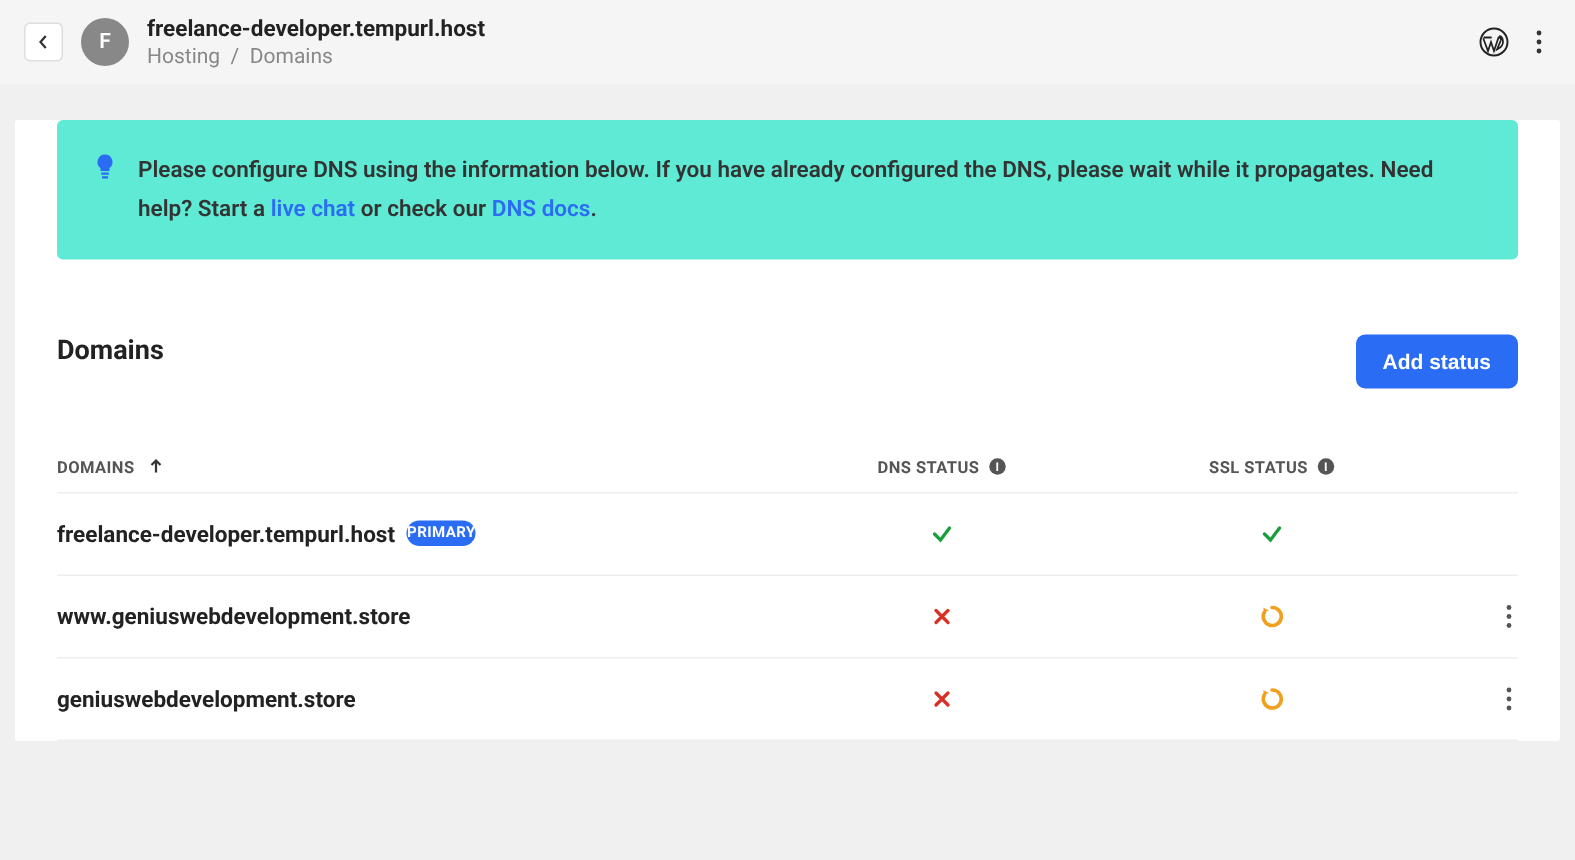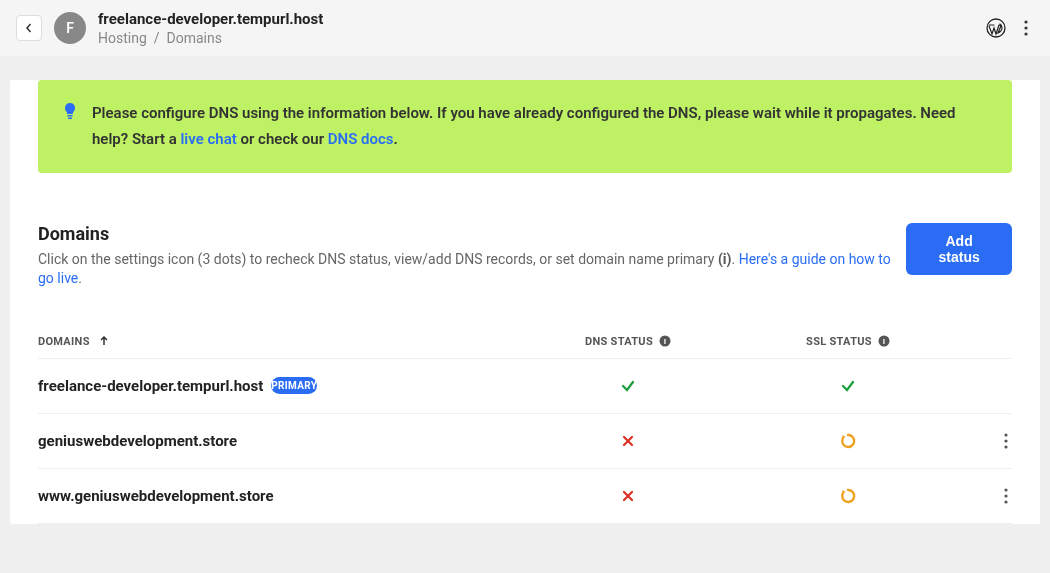--- a/index.html
+++ b/index.html
@@ -7,21 +7,21 @@
 .header { background: #f5f5f5; padding: 10px 16px; display: flex; align-items: center; gap: 12px; }
 .back-btn { width: 26px; height: 26px; background: #fff; border: 1px solid #ddd; border-radius: 4px; display: flex; align-items: center; justify-content: center; cursor: pointer; }
 .avatar { width: 32px; height: 32px; background: #888; border-radius: 50%; display: flex; align-items: center; justify-content: center; color: #fff; font-weight: 600; font-size: 14px; }
 .header-titles { flex: 1; }
 .header-title { font-size: 15px; font-weight: 700; color: #222; }
 .breadcrumb { font-size: 14px; color: #888; margin-top: 2px; }
 .breadcrumb span { color: #888; }
 .header-icons { display: flex; gap: 12px; align-items: center; }
 .header-icons svg { cursor: pointer; }
 .content { background: #fff; margin: 24px 10px 0 10px; padding: 0; border-radius: 2px; }
-.info-banner { background: #bef264; margin: 24px 28px 0 28px; padding: 20px 24px; border-radius: 4px; display: flex; gap: 14px; align-items: flex-start; }
+.info-banner { background: #5eead4; margin: 24px 28px 0 28px; padding: 20px 24px; border-radius: 4px; display: flex; gap: 14px; align-items: flex-start; }
 .bulb-icon { flex-shrink: 0; margin-top: 2px; }
 .banner-text { font-size: 15px; font-weight: 600; color: #333; line-height: 1.75; }
 .banner-text a { color: #2a6df4; text-decoration: none; font-weight: 600; }
 .section { margin-top: 50px; padding: 0 28px; }
 .section-head { display: flex; justify-content: space-between; align-items: flex-start; }
 .section-title { font-size: 18px; font-weight: 700; color: #222; }
 .section-sub { font-size: 14px; color: #666; margin-top: 6px; line-height: 1.4; }
 .section-sub a { color: #2a6df4; text-decoration: none; }
 .section-sub b { color: #555; font-weight: 700; }
 .add-btn { background: #2a6df4; color: #fff; border: none; border-radius: 6px; padding: 10px 18px; font-size: 14px; font-weight: 600; cursor: pointer; }
@@ -82,23 +82,20 @@
     </div>
     <div class="banner-text">
       <span>Please configure DNS using the information below. If you have already configured the DNS, please wait while it propagates. Need help? Start a </span><a href="#">live chat</a><span> or check our </span><a href="#">DNS docs</a><span>.</span>
     </div>
   </div>
 
   <div class="section">
     <div class="section-head">
       <div>
         <div class="section-title">Domains</div>
-        <div class="section-sub">
-          <span>Click on the settings icon (3 dots) to recheck DNS status, view/add DNS records, or set domain name primary </span><b>(i)</b><span>. </span><a href="#">Here's a guide on how to go live</a><span>.</span>
-        </div>
       </div>
       <button class="add-btn">Add status</button>
     </div>
 
     <div class="table">
       <div class="thead">
         <div class="col-domain">
           <span>DOMAINS</span>
           <svg class="sort-icon" width="12" height="12" viewBox="0 0 12 12">
               <path d="M6 2 L6 10 M3 5 L6 2 L9 5" stroke="#333" stroke-width="1.5" fill="none"></path>
@@ -134,21 +131,21 @@
             </div>
             <div class="col-ssl status-icon">
               <svg width="16" height="16" viewBox="0 0 16 16">
                 <path d="M3 8 L7 12 L13 4" stroke="#1a9e3c" stroke-width="2.2" fill="none" stroke-linecap="round"></path>
               </svg>
             </div>
             <div class="col-actions"></div>
           </div>
           <div class="trow">
             <div class="col-domain">
-              <span class="domain-name">geniuswebdevelopment.store</span>
+              <span class="domain-name">www.geniuswebdevelopment.store</span>
             </div>
             <div class="col-dns status-icon">
               <svg width="14" height="14" viewBox="0 0 14 14">
                 <path d="M3 3 L11 11 M11 3 L3 11" stroke="#d93025" stroke-width="2.2" stroke-linecap="round"></path>
               </svg>
             </div>
             <div class="col-ssl status-icon">
               <svg width="16" height="16" viewBox="0 0 16 16">
                 <path d="M8 2 A6 6 0 1 1 3 5" stroke="#f0a020" stroke-width="2.4" fill="none" stroke-linecap="round"></path>
                 <path d="M2 2 L3 5 L6 4" fill="#f0a020"></path>
@@ -157,21 +154,21 @@
             <div class="col-actions">
               <svg width="4" height="18" viewBox="0 0 4 18">
                 <circle cx="2" cy="3" r="1.6" fill="#555"></circle>
                 <circle cx="2" cy="9" r="1.6" fill="#555"></circle>
                 <circle cx="2" cy="15" r="1.6" fill="#555"></circle>
               </svg>
             </div>
           </div>
           <div class="trow">
             <div class="col-domain">
-              <span class="domain-name">www.geniuswebdevelopment.store</span>
+              <span class="domain-name">geniuswebdevelopment.store</span>
             </div>
             <div class="col-dns status-icon">
               <svg width="14" height="14" viewBox="0 0 14 14">
                 <path d="M3 3 L11 11 M11 3 L3 11" stroke="#d93025" stroke-width="2.2" stroke-linecap="round"></path>
               </svg>
             </div>
             <div class="col-ssl status-icon">
               <svg width="16" height="16" viewBox="0 0 16 16">
                 <path d="M8 2 A6 6 0 1 1 3 5" stroke="#f0a020" stroke-width="2.4" fill="none" stroke-linecap="round"></path>
                 <path d="M2 2 L3 5 L6 4" fill="#f0a020"></path>

